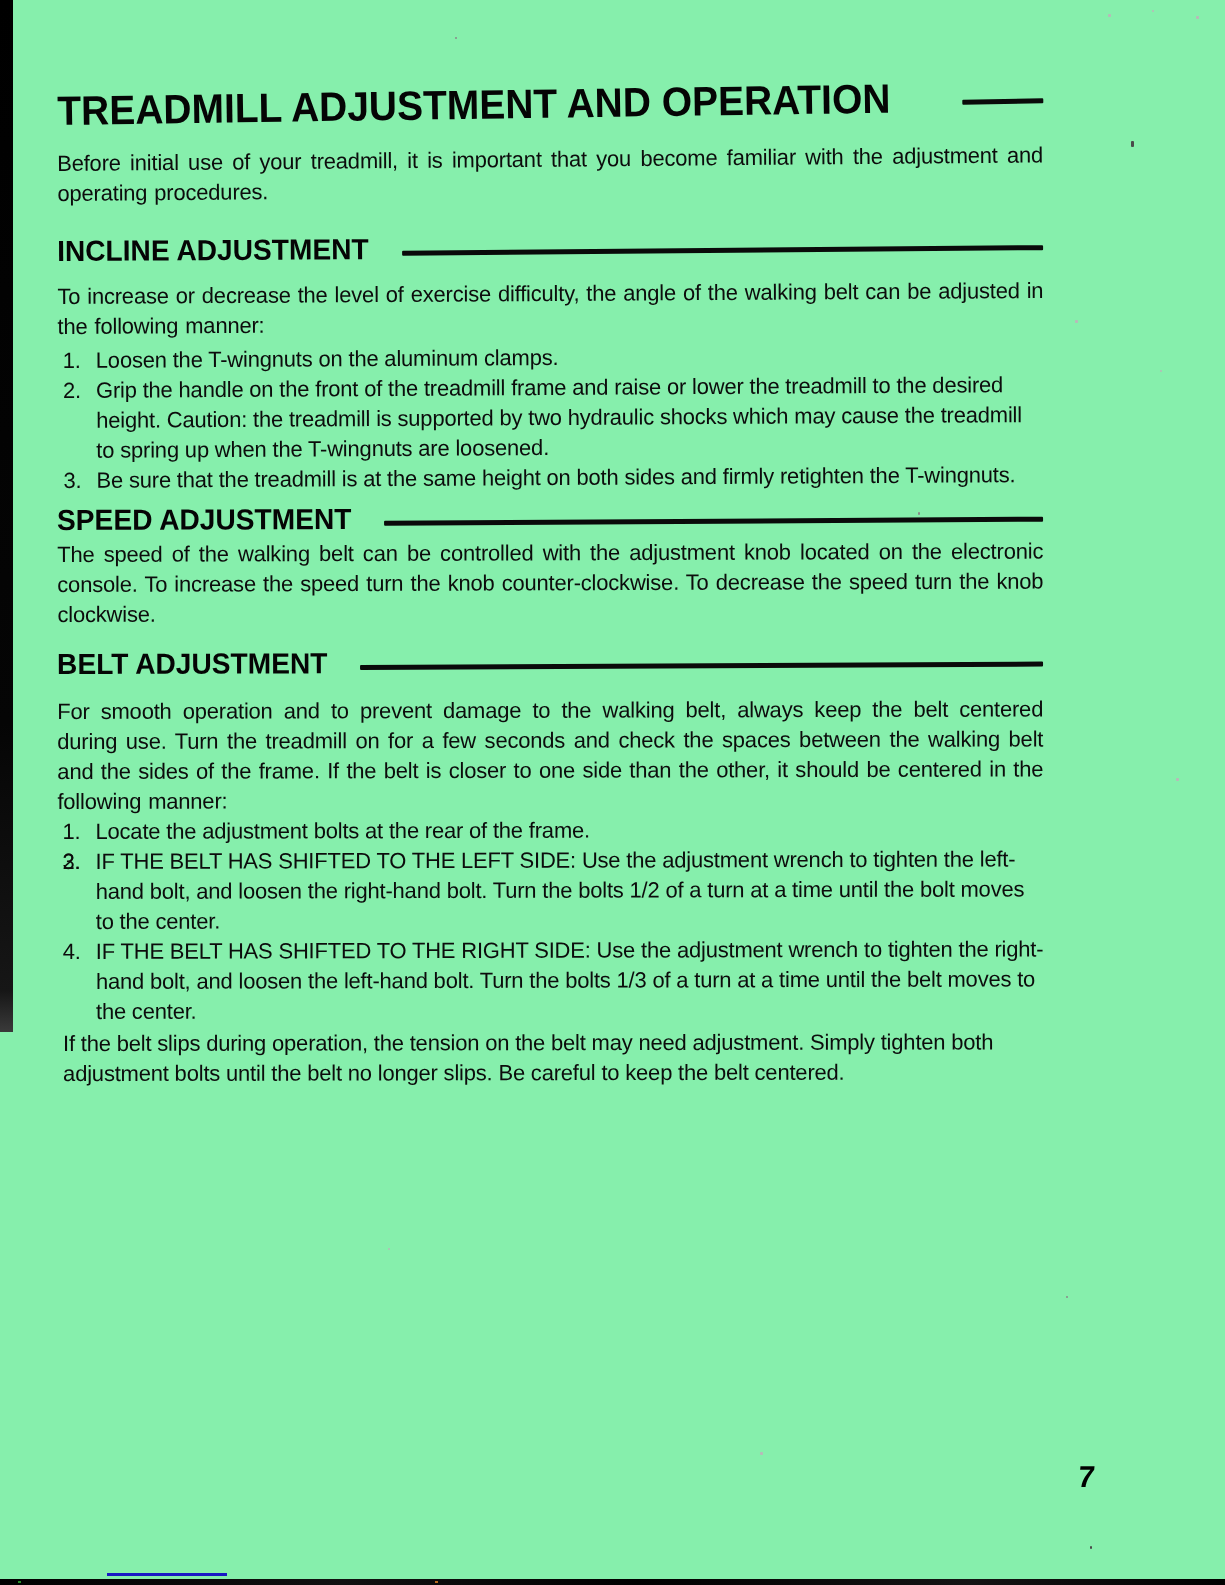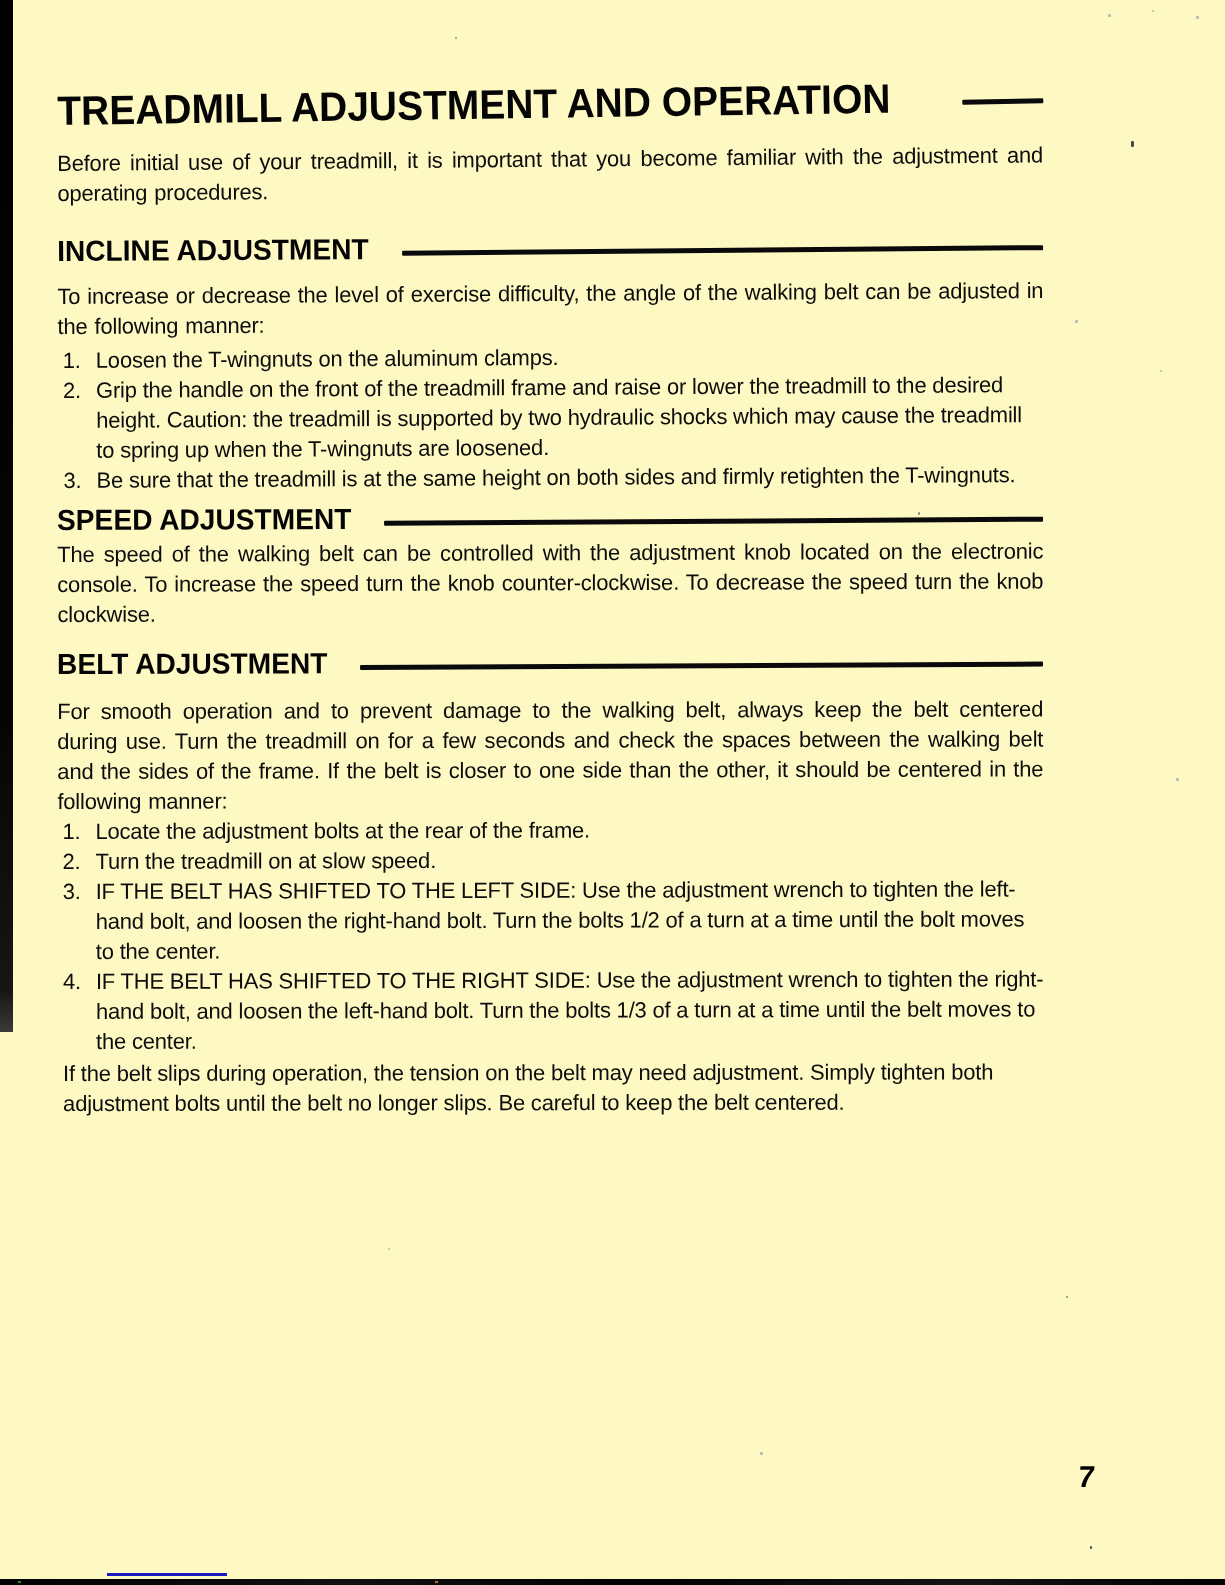--- a/index.html
+++ b/index.html
@@ -1,19 +1,19 @@
 <!DOCTYPE html>
 <html><head>
 <meta charset="utf-8">
 <style>
   html,body { margin:0; padding:0; background:#e8e8e8; }
   .page {
     position:relative;
     width:1225px; height:1585px;
-    background:#fef9c3;
+    background:#86efac;
     font-family:"Liberation Sans", sans-serif;
     color:#0c0c0c;
     overflow:hidden;
   }
   .content {
     position:absolute; left:57px; top:88px; width:986px;
   }
   
   .title-row {
     display:flex; align-items:center;
@@ -128,21 +128,20 @@
         <div class="rule head-rule"></div>
       </div>
       <p class="body just">For smooth operation and to prevent damage to the walking belt, always keep the belt centered during use.  Turn the treadmill on for a few seconds and check the spaces between the walking belt and the sides of the frame.  If the belt is closer to one side than the other, it should be centered in the following manner:</p>
       <ol>
         <li>
           <span class="num">1.</span>
           <span>Locate the adjustment bolts at the rear of the frame.</span>
         </li>
         <li>
           <span class="num">2.</span>
-          <span>Turn the treadmill on at slow speed.</span>
         </li>
         <li>
           <span class="num">3.</span>
           <span>IF THE BELT HAS SHIFTED TO THE LEFT SIDE:  Use the adjustment wrench to tighten the left-hand bolt, and loosen the right-hand bolt.  Turn the bolts 1/2 of a turn at a time until the bolt moves to the center.</span>
         </li>
         <li>
           <span class="num">4.</span>
           <span>IF THE BELT HAS SHIFTED TO THE RIGHT SIDE:  Use the adjustment wrench to tighten the right-hand bolt, and loosen the left-hand bolt.  Turn the bolts 1/3 of a turn at a time until the belt moves to the center.</span>
         </li>
       </ol>

